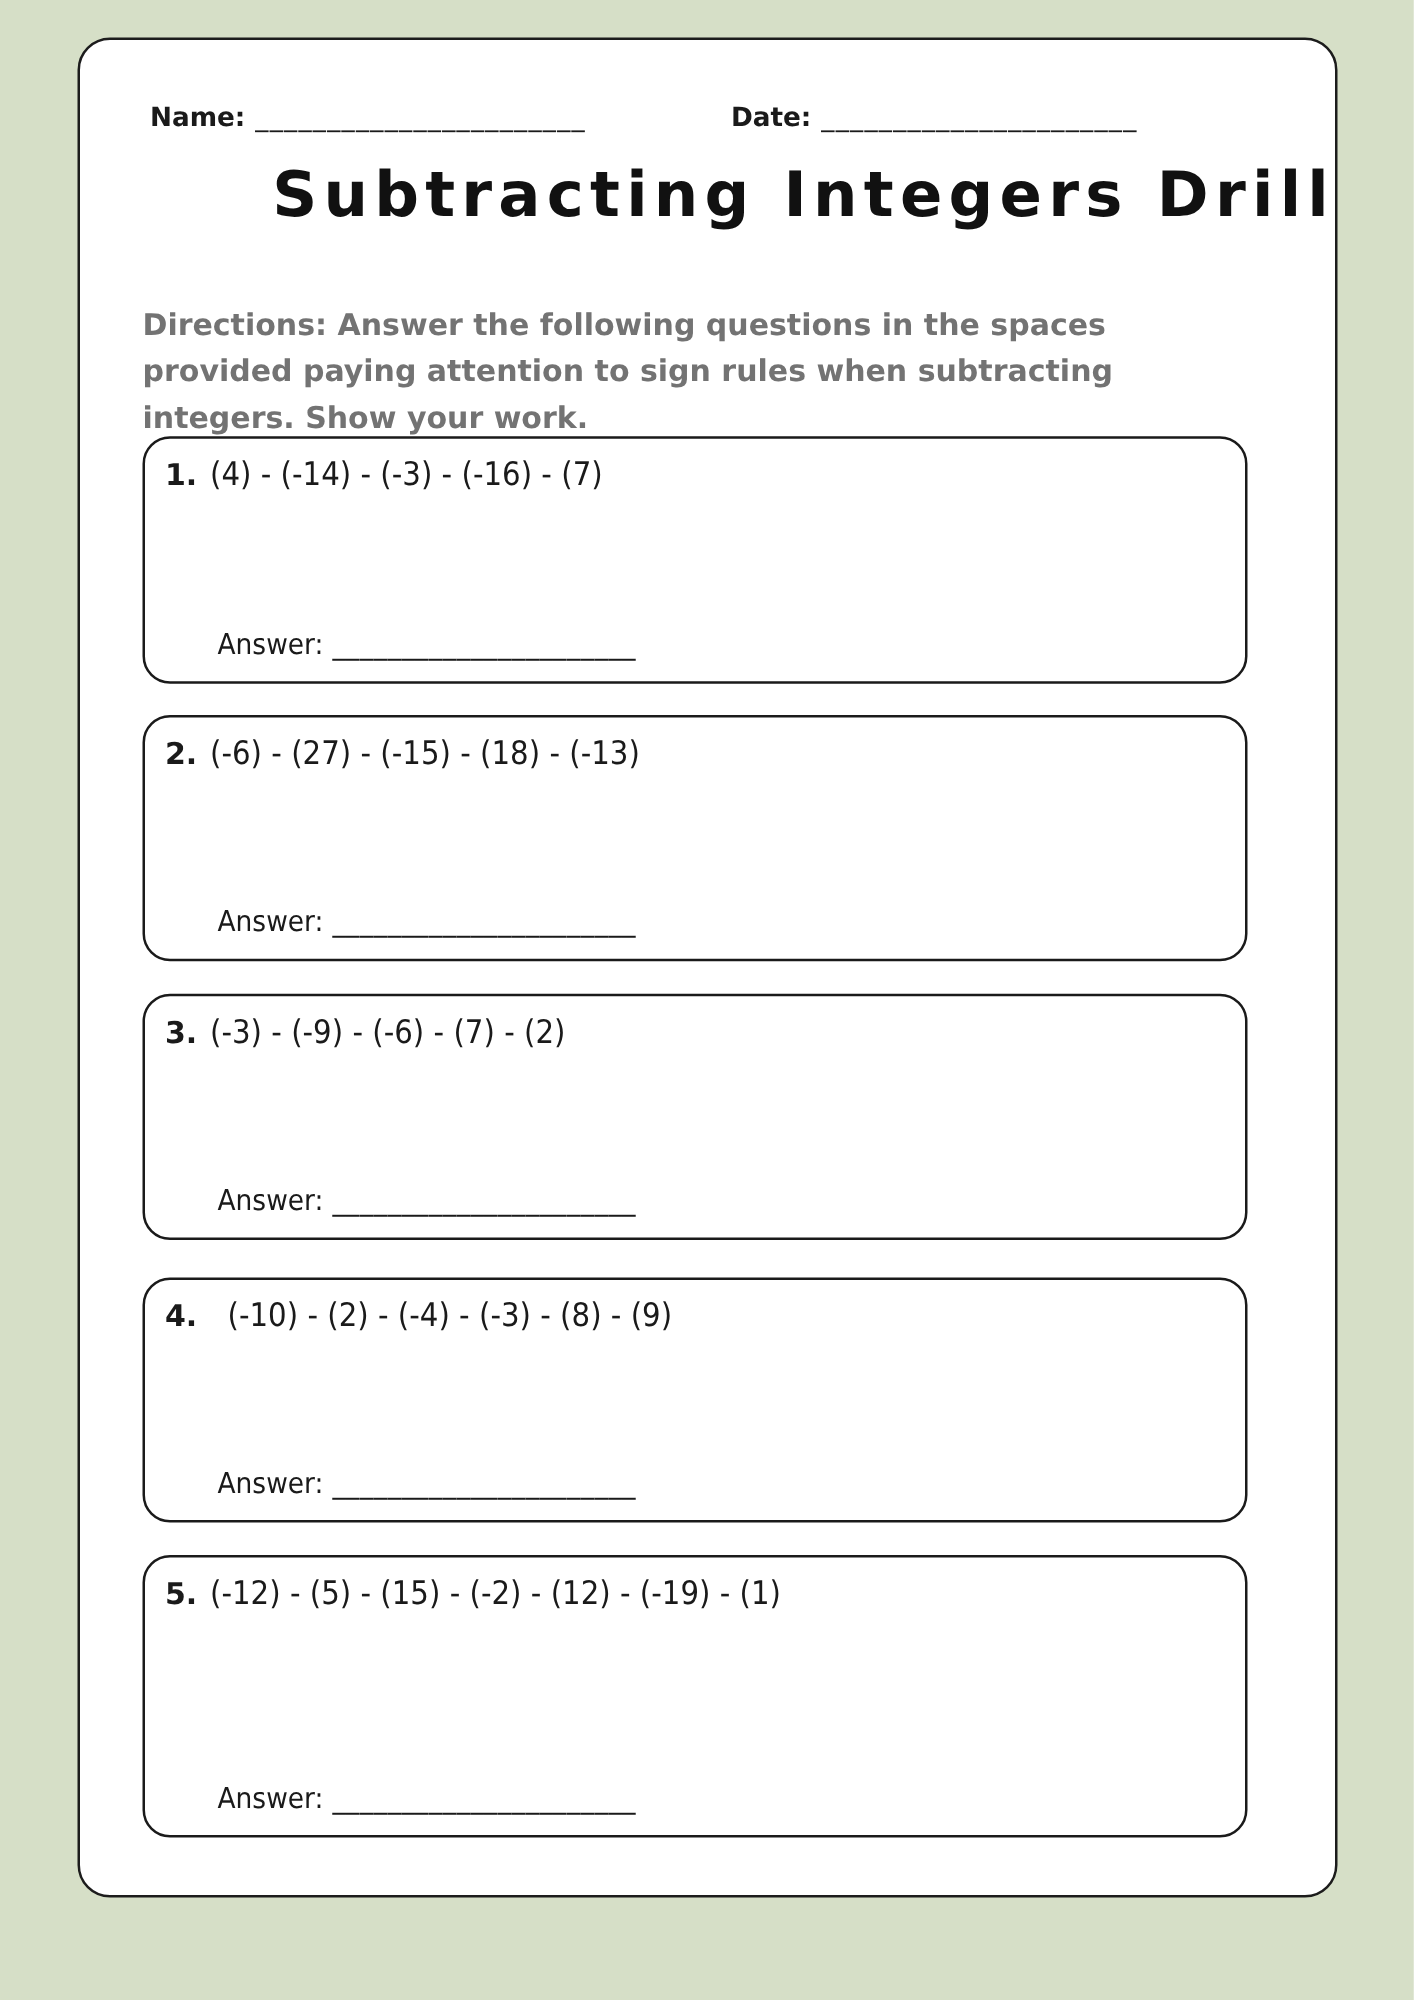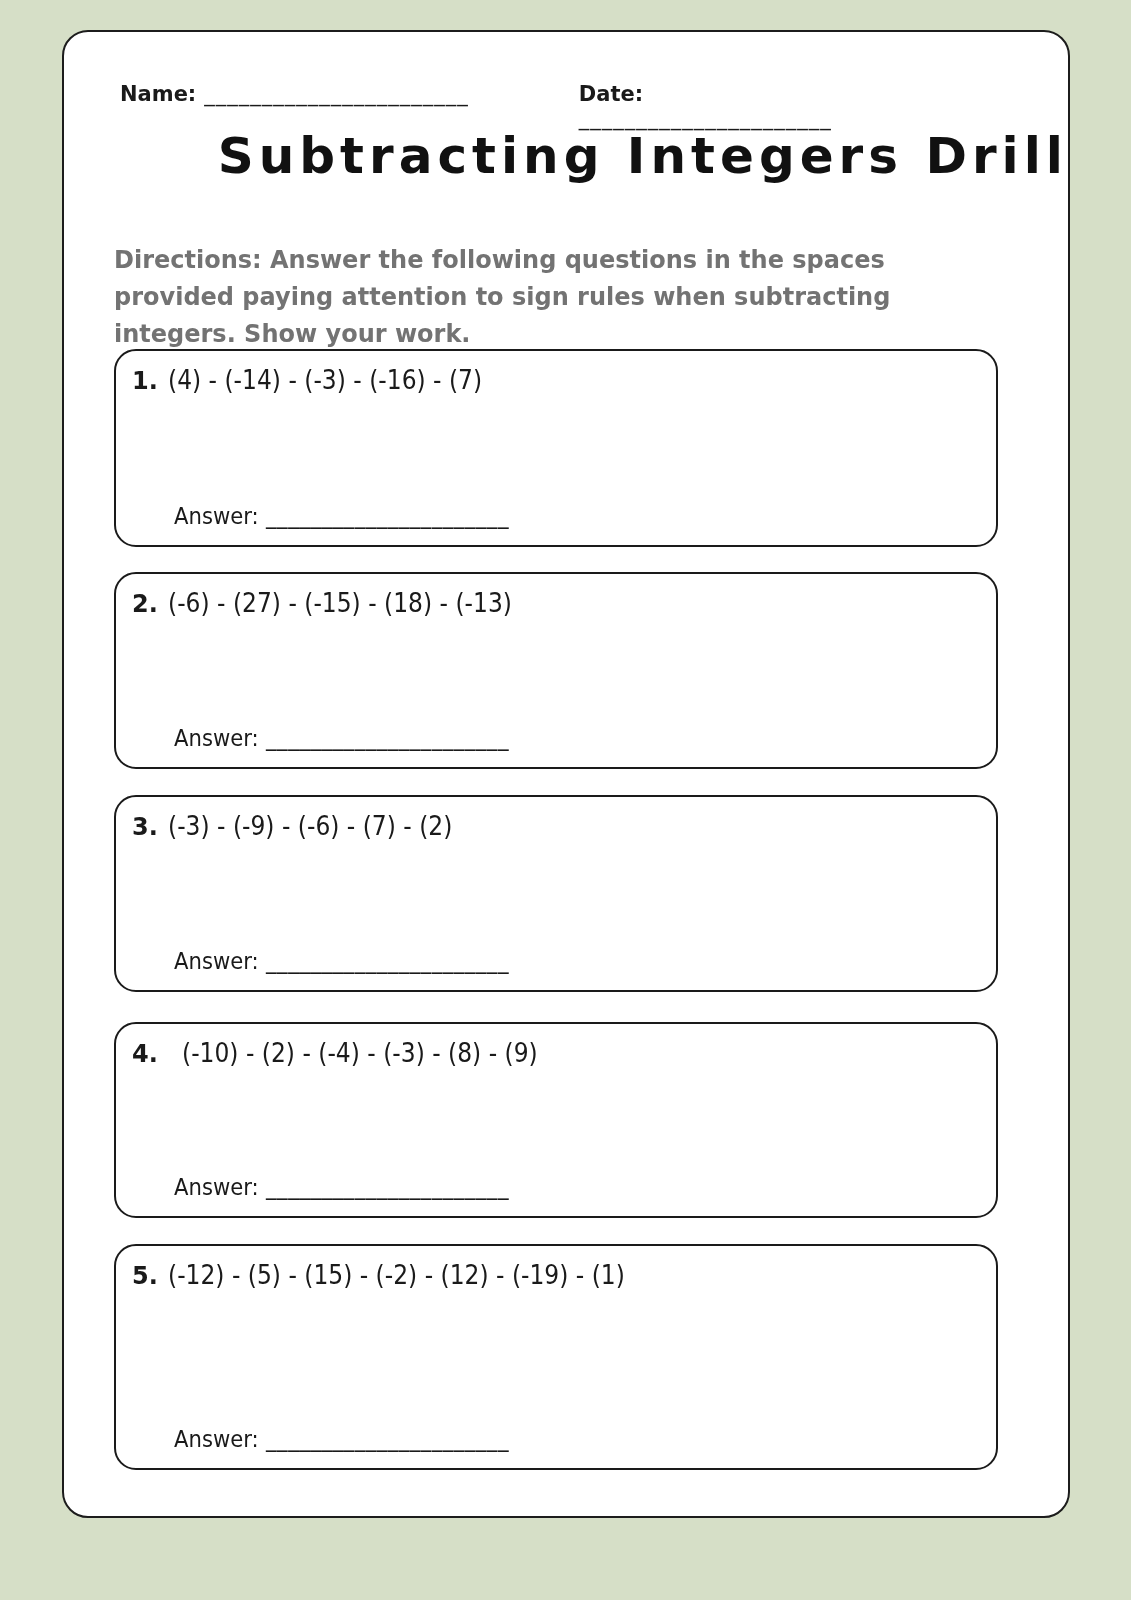--- a/index.html
+++ b/index.html
@@ -27,36 +27,36 @@
   }
   .header-row {
     position: absolute;
     top: 50px;
     left: 56px;
     right: 40px;
     display: flex;
     align-items: baseline;
     font-size: 21px;
     font-weight: 700;
+    gap: 40px;
   }
   .field-group {
     display: flex;
     align-items: baseline;
     white-space: nowrap;
   }
   .field-group .label {
     margin-right: 8px;
   }
   .field-line {
     font-weight: 400;
     letter-spacing: 1px;
   }
   .date-group {
-    margin-left: 110px;
-    flex-direction: column;
+    margin-left: 76px;
   }
   .title {
     position: absolute;
     top: 95px;
     left: 0;
     width: 100%;
     text-align: right;
     font-size: 50px;
     font-weight: 800;
     letter-spacing: 5px;

